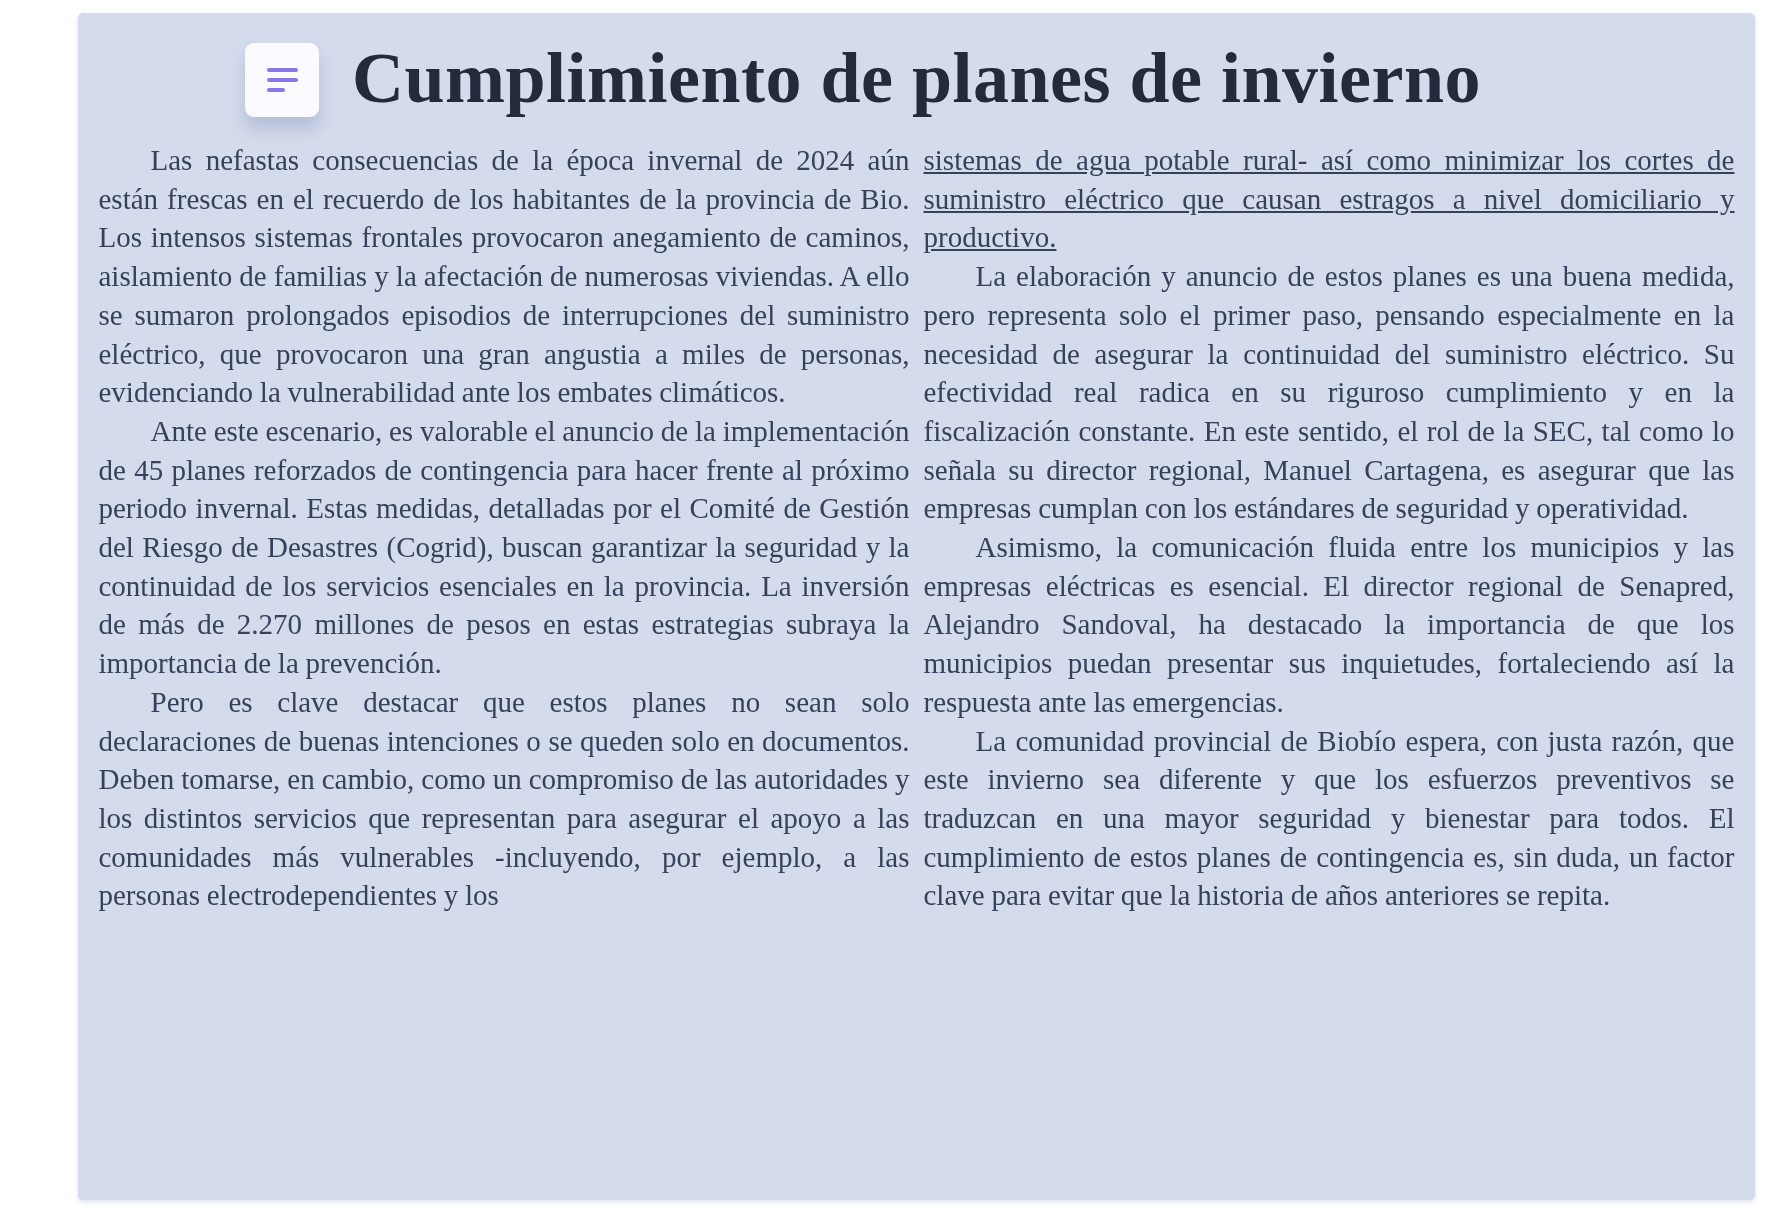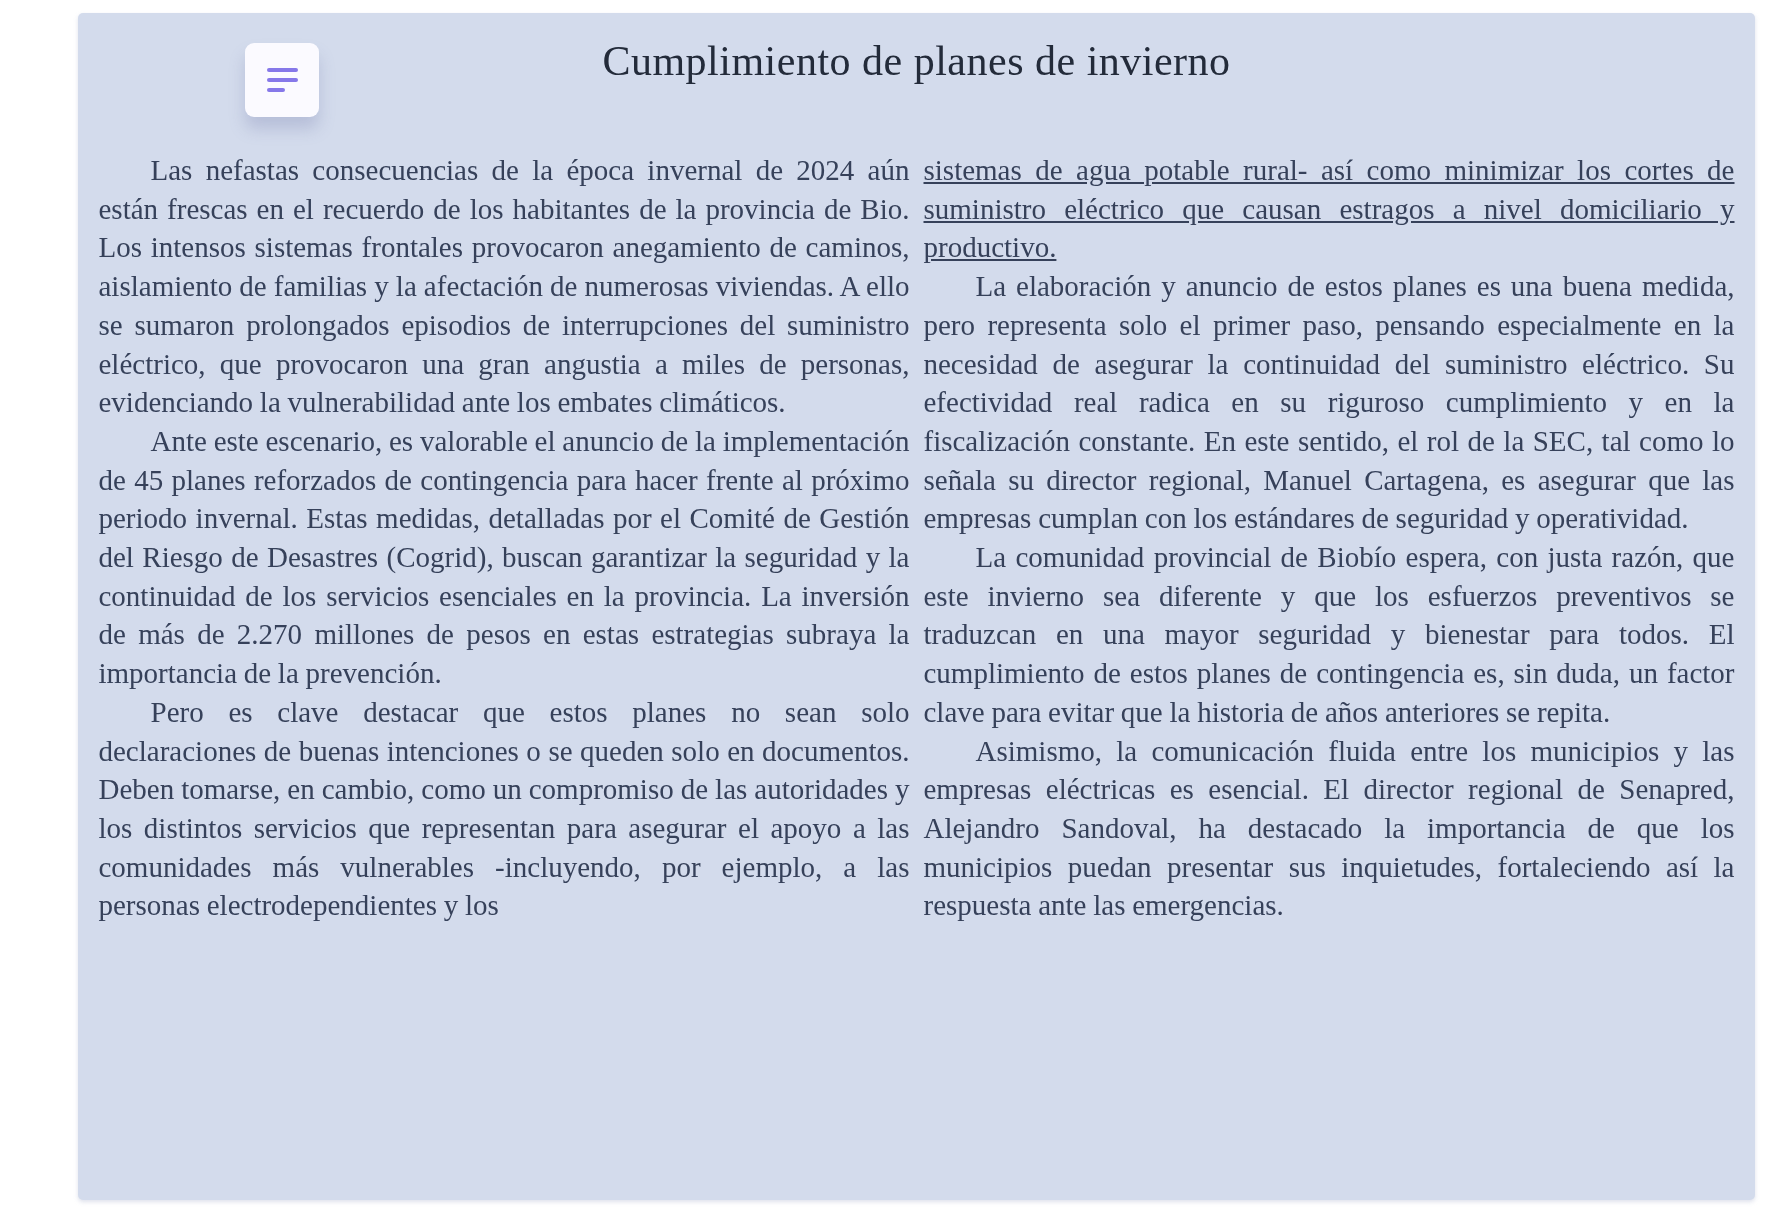--- a/index.html
+++ b/index.html
@@ -49,28 +49,28 @@
     height:4px;
     border-radius:2px;
     background:var(--icon-lines);
   }
   .doc-icon .l1{width:31px;}
   .doc-icon .l2{width:31px;}
   .doc-icon .l3{width:18px;}
   .page-title{
     text-align:center;
     padding-top:24px;
-    font-size:42px;
-    font-weight:400;
+    font-size:72px;
+    font-weight:700;
     letter-spacing:0.5px;
     color:var(--title-color);
   }
   .article{
     width:1636px;
-    margin:10px auto 0 auto;
+    margin:0 auto 0 auto;
     display:flex;
     gap:14px;
     color:var(--body-color);
     font-size:29px;
     line-height:1.335;
     text-align:justify;
   }
   .col{
     flex:1 1 0;
     min-width:0;
@@ -96,17 +96,17 @@
   </div>
   <div class="article">
     <div class="col">
         <p class="para indent">Las nefastas consecuencias de la época invernal de 2024 aún están frescas en el recuerdo de los habitantes de la provincia de Bio. Los intensos sistemas frontales provocaron anegamiento de caminos, aislamiento de familias y la afectación de numerosas viviendas. A ello se sumaron prolongados episodios de interrupciones del suministro eléctrico, que provocaron una gran angustia a miles de personas, evidenciando la vulnerabilidad ante los embates climáticos.</p>
         <p class="para indent">Ante este escenario, es valorable el anuncio de la implementación de 45 planes reforzados de contingencia para hacer frente al próximo periodo invernal. Estas medidas, detalladas por el Comité de Gestión del Riesgo de Desastres (Cogrid), buscan garantizar la seguridad y la continuidad de los servicios esenciales en la provincia. La inversión de más de 2.270 millones de pesos en estas estrategias subraya la importancia de la prevención.</p>
         <p class="para indent">Pero es clave destacar que estos planes no sean solo declaraciones de buenas intenciones o se queden solo en documentos. Deben tomarse, en cambio, como un compromiso de las autoridades y los distintos servicios que representan para asegurar el apoyo a las comunidades más vulnerables -incluyendo, por ejemplo, a las personas electrodependientes y los</p>
       </div>
     <div class="col">
         <p class="para cont">sistemas de agua potable rural- así como minimizar los cortes de suministro eléctrico que causan estragos a nivel domiciliario y productivo.</p>
         <p class="para indent">La elaboración y anuncio de estos planes es una buena medida, pero representa solo el primer paso, pensando especialmente en la necesidad de asegurar la continuidad del suministro eléctrico. Su efectividad real radica en su riguroso cumplimiento y en la fiscalización constante. En este sentido, el rol de la SEC, tal como lo señala su director regional, Manuel Cartagena, es asegurar que las empresas cumplan con los estándares de seguridad y operatividad.</p>
+        <p class="para indent">Asimismo, la comunicación fluida entre los municipios y las empresas eléctricas es esencial. El director regional de Senapred, Alejandro Sandoval, ha destacado la importancia de que los municipios puedan presentar sus inquietudes, fortaleciendo así la respuesta ante las emergencias.</p>
         <p class="para indent">La comunidad provincial de Biobío espera, con justa razón, que este invierno sea diferente y que los esfuerzos preventivos se traduzcan en una mayor seguridad y bienestar para todos. El cumplimiento de estos planes de contingencia es, sin duda, un factor clave para evitar que la historia de años anteriores se repita.</p>
-        <p class="para indent">Asimismo, la comunicación fluida entre los municipios y las empresas eléctricas es esencial. El director regional de Senapred, Alejandro Sandoval, ha destacado la importancia de que los municipios puedan presentar sus inquietudes, fortaleciendo así la respuesta ante las emergencias.</p>
       </div>
   </div>
 </div>
 
 </body></html>

